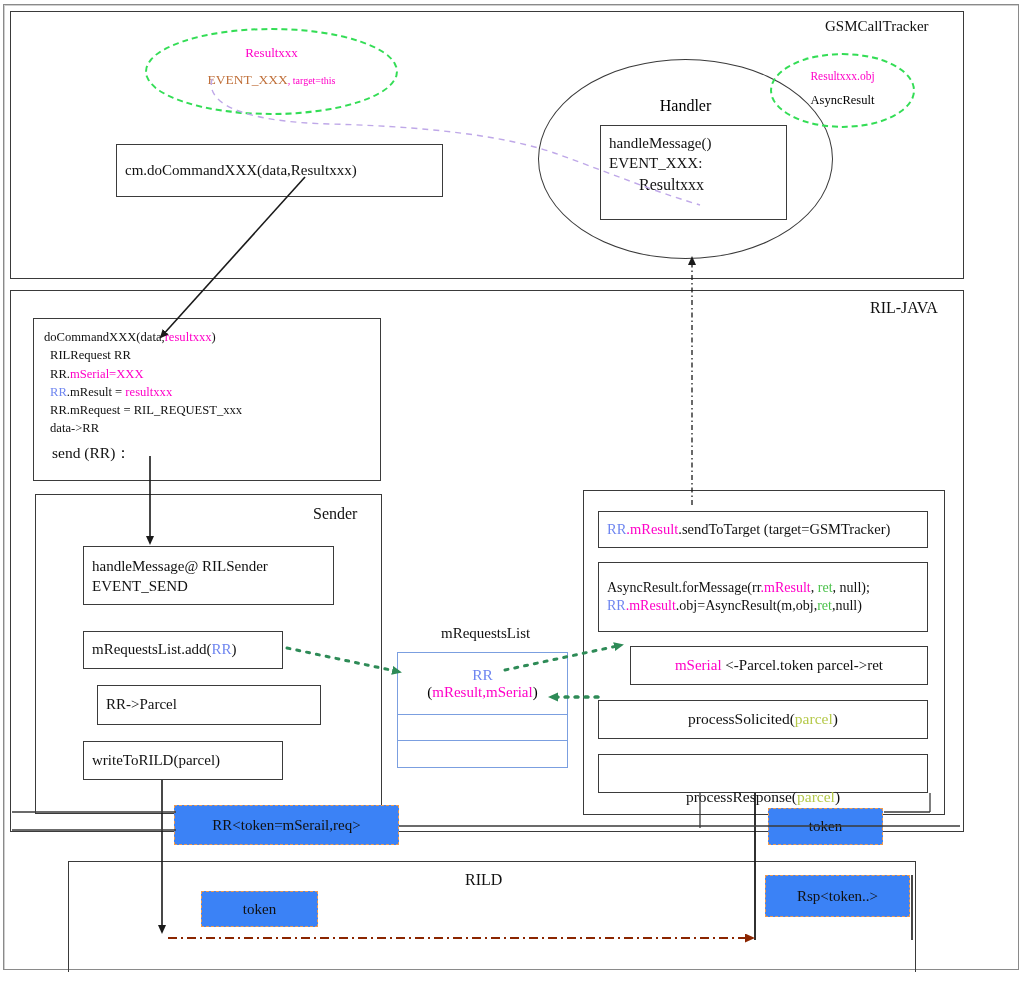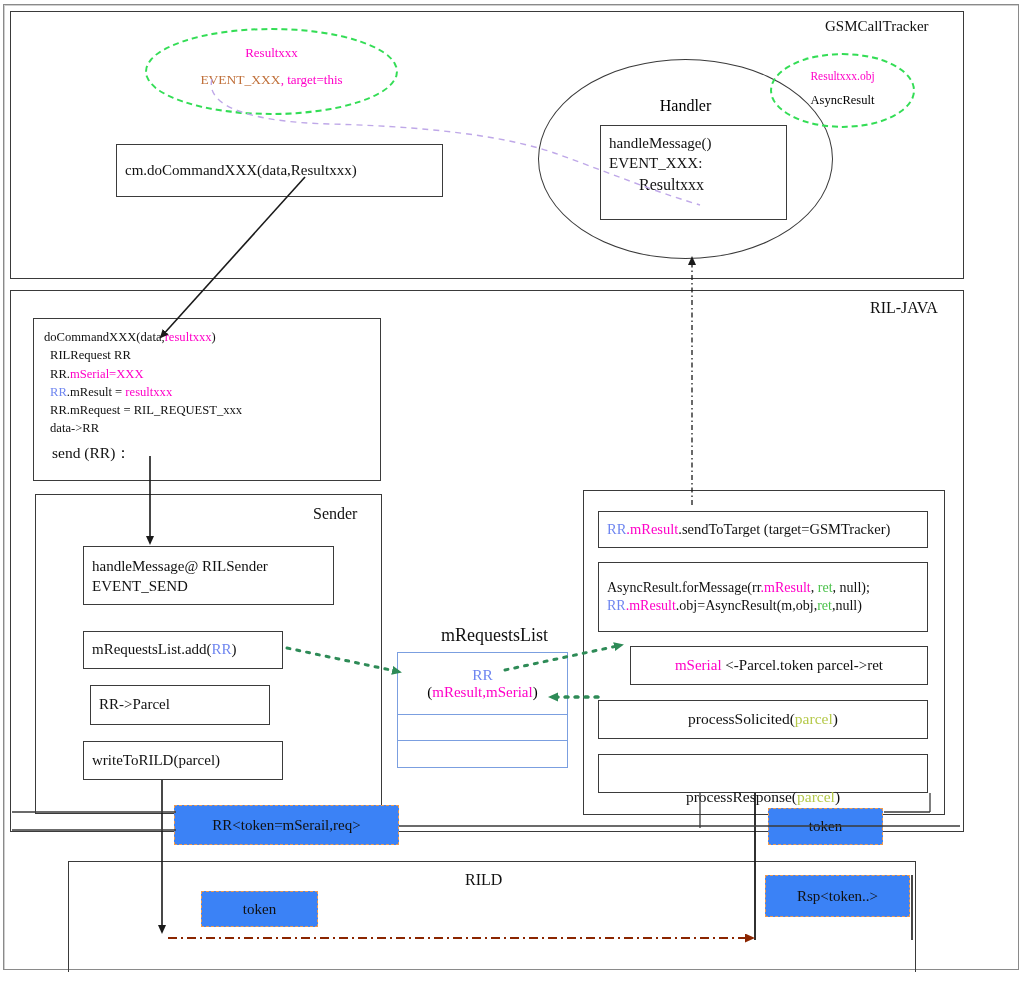--- a/index.html
+++ b/index.html
@@ -50,37 +50,37 @@
     display:flex;align-items:center;justify-content:center;
     font-size:15px;color:#111;box-sizing:border-box;
   }
   svg.overlay{position:absolute;left:0;top:0;width:1024px;height:981px;pointer-events:none;}
   .tbl{
     position:absolute;border:1.3px solid #7b9fe0;box-sizing:border-box;background:#fff;
   }
   .tbl .row{border-bottom:1.3px solid #7b9fe0;box-sizing:border-box;
     display:flex;align-items:center;justify-content:center;}
   .tbl .row:last-child{border-bottom:none;}
-  .tbl-lbl{position:absolute;font-size:18px;color:#111;white-space:nowrap;}
+  .tbl-lbl{position:absolute;font-size:15px;color:#111;white-space:nowrap;}
 </style>
 </head>
 <body>
 
 <div id="canvas">
   <div id="frame"></div>
 
   <div class="panel" style="left:10px;top:11px;width:952px;height:266px;"></div>
   <div class="panel-title" style="left:825px;top:18px;font-size:15px;">GSMCallTracker</div>
 
   <div class="ellipse ell-green" style="left:145px;top:28px;width:253px;height:87px;"></div>
   <div class="ell-lbl" style="left:145px;top:45px;width:253px;">
     <span class="mag">Resultxxx</span>
   </div>
   <div class="ell-lbl" style="left:145px;top:72px;width:253px;">
-    <span class="orn" style="font-size:13.5px;">EVENT_XXX</span><span class="mag" style="font-size:13px;">, target=this</span>
+    <span class="orn" style="font-size:13.5px;">EVENT_XXX</span><span class="mag" style="font-size:10px;">, target=this</span>
   </div>
 
   <div class="box" style="left:116px;top:144px;width:327px;height:53px;">
     <div class="ln" style="font-size:15px;">cm.doCommandXXX(data,Resultxxx)</div>
   </div>
 
   <div class="ellipse ell-solid" style="left:538px;top:59px;width:295px;height:200px;"></div>
   <div class="ell-lbl" style="left:538px;top:97px;width:295px;font-size:16px;">
     <span>Handler</span>
   </div>
@@ -132,21 +132,21 @@
     <div class="ln" style="font-size:15px;">handleMessage@ RILSender</div>
     <div class="ln" style="font-size:15px;">EVENT_SEND</div>
   </div>
 
   <div class="box" style="left:83px;top:631px;width:200px;height:38px;">
     <div class="ln" style="font-size:15px;">
       <span>mRequestsList.add(</span><span class="blu">RR</span><span>)</span>
     </div>
   </div>
 
-  <div class="box" style="left:90px;top:685px;width:180px;height:40px;">
+  <div class="box" style="left:97px;top:685px;width:224px;height:40px;">
     <div class="ln blu" style="font-size:15px;">RR-&gt;Parcel</div>
   </div>
 
   <div class="box" style="left:83px;top:741px;width:200px;height:39px;">
     <div class="ln" style="font-size:15px;">writeToRILD(parcel)</div>
   </div>
 
   <div class="tbl-lbl" style="left:441px;top:625px;">mRequestsList</div>
   <div class="tbl" style="left:397px;top:652px;width:171px;height:116px;">
     <div class="row" style="height:62px;flex-direction:column;justify-content:center;">

